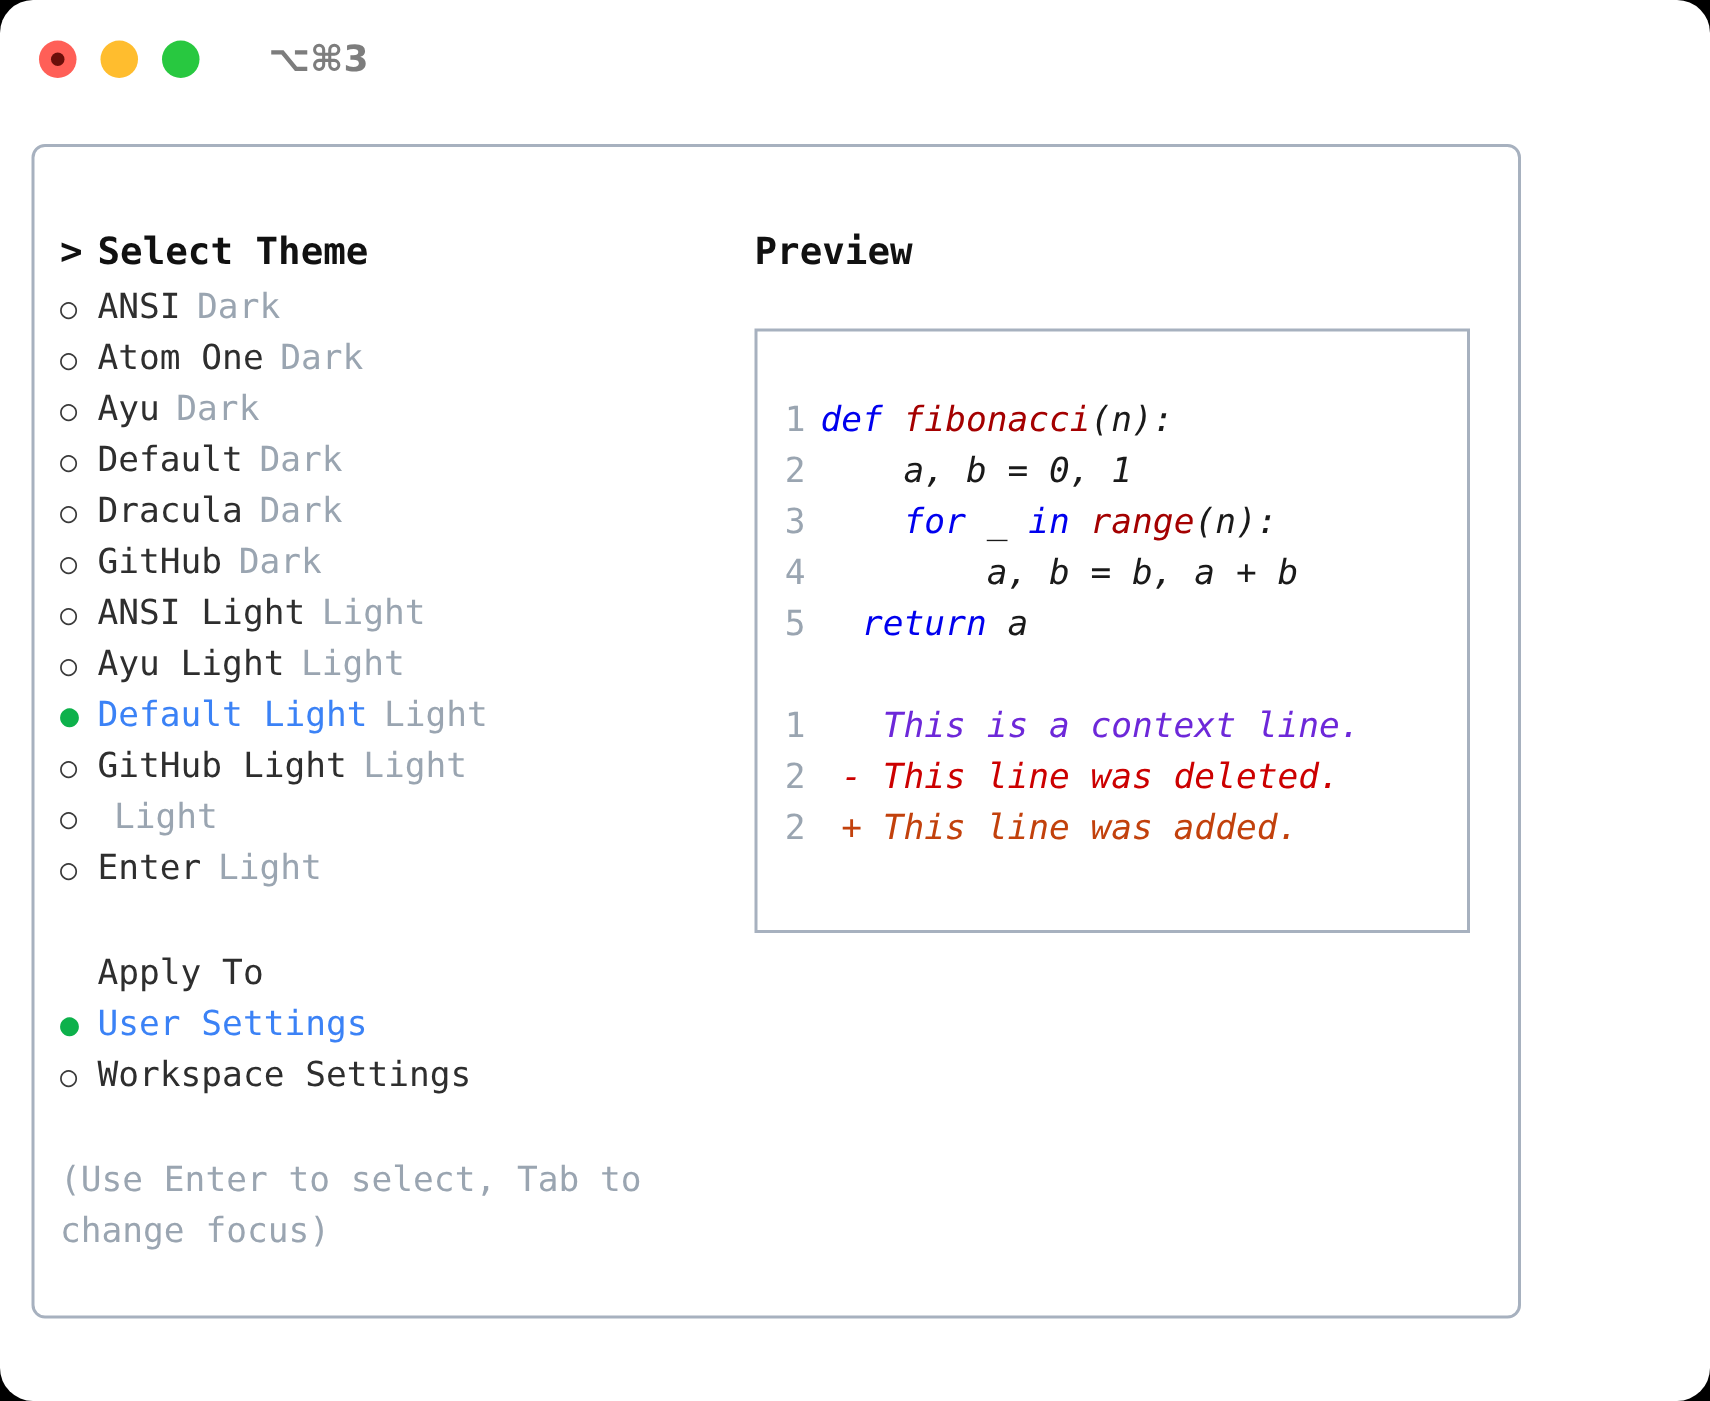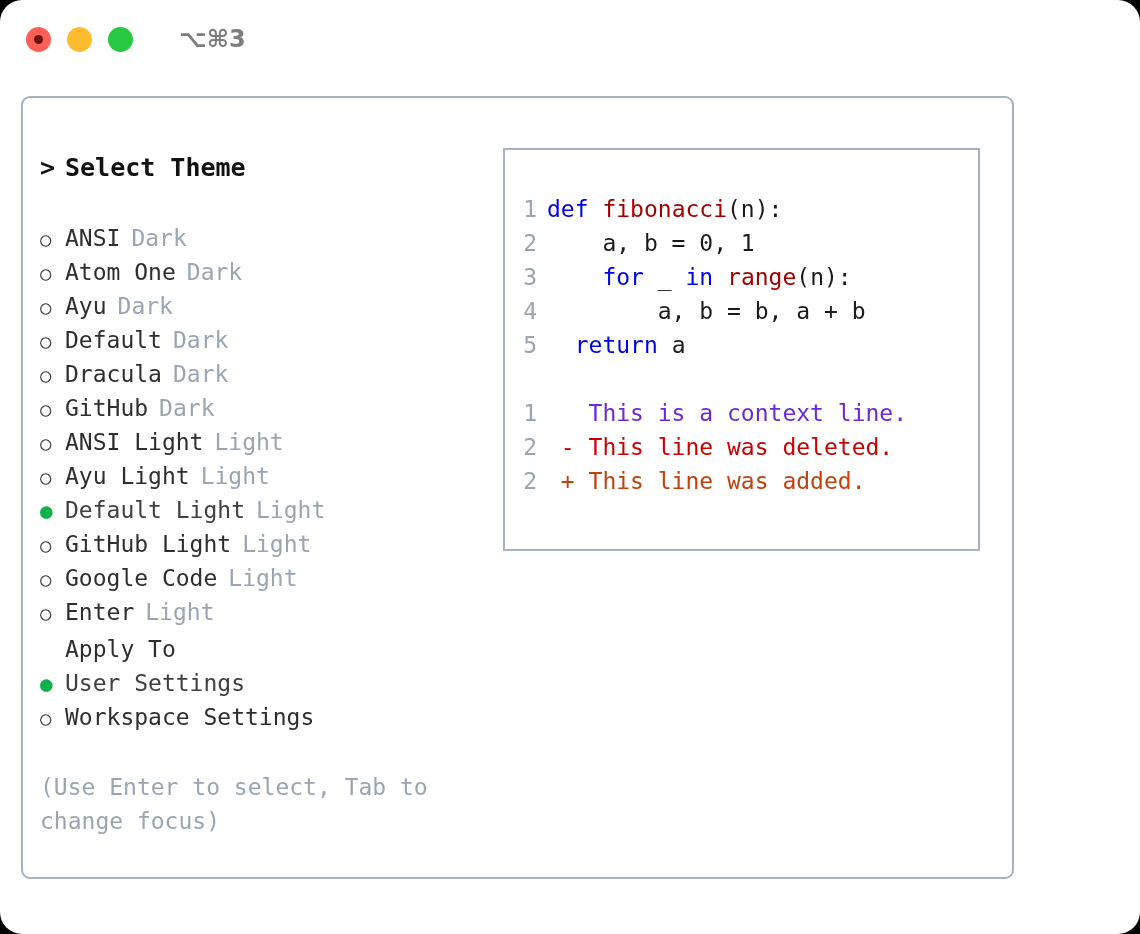--- a/index.html
+++ b/index.html
@@ -106,25 +106,24 @@
     display: inline-block;
     width: 25px;
     flex: 0 0 25px;
     font-size: 19px;
     color: #3a3a3a;
     line-height: 34px;
   }
   .marker.sel { color: #0db14b; font-size: 21px; }
   .marker.blank { color: transparent; }
   .label { color: #2e2e2e; }
-  .label.sel { color: #404040; }
+  .label.sel { color: #3b82f6; }
   .tag {
     color: #9aa5b1;
     margin-left: 11px;
-    margin-top: 33px;
   }
 
   .header-row {
     display: flex;
     align-items: baseline;
     height: 40px;
     font-size: 25px;
     font-weight: bold;
     color: #111111;
     line-height: 40px;
@@ -176,21 +175,21 @@
     white-space: pre;
   }
   .lnum {
     width: 42px;
     flex: 0 0 42px;
     text-align: right;
     color: #9aa5b1;
     padding-right: 10px;
     box-sizing: border-box;
   }
-  .ctext { color: #1a1a1a; }
+  .ctext { color: #1a1a1a; font-style: italic; }
 
   .tk-kw   { color: #0000ee; }
   .tk-fn   { color: #a40000; }
   .tk-pl   { color: #1a1a1a; }
   .tk-ctx  { color: #6d28d9; text-align: center; }
   .tk-del  { color: #cc0000; }
   .tk-add  { color: #c2410c; }
 </style>
 </head>
 <body>
@@ -221,39 +220,40 @@
             <div class="row"><span class="marker">○</span><span class="label">ANSI</span><span class="tag">Dark</span></div>
             <div class="row"><span class="marker">○</span><span class="label">Atom One</span><span class="tag">Dark</span></div>
             <div class="row"><span class="marker">○</span><span class="label">Ayu</span><span class="tag">Dark</span></div>
             <div class="row"><span class="marker">○</span><span class="label">Default</span><span class="tag">Dark</span></div>
             <div class="row"><span class="marker">○</span><span class="label">Dracula</span><span class="tag">Dark</span></div>
             <div class="row"><span class="marker">○</span><span class="label">GitHub</span><span class="tag">Dark</span></div>
             <div class="row"><span class="marker">○</span><span class="label">ANSI Light</span><span class="tag">Light</span></div>
             <div class="row"><span class="marker">○</span><span class="label">Ayu Light</span><span class="tag">Light</span></div>
             <div class="row"><span class="marker sel">●</span><span class="label sel">Default Light</span><span class="tag">Light</span></div>
             <div class="row"><span class="marker">○</span><span class="label">GitHub Light</span><span class="tag">Light</span></div>
-            <div class="row"><span class="marker">○</span><span class="label">Google Code</span><span class="tag">Light</span></div>
+            <div class="row"><span class="marker">○</span><span class="tag">Light</span></div>
             <div class="row"><span class="marker">○</span><span class="label">Enter</span><span class="tag">Light</span></div>
           </div>
 
         <div class="section-gap"></div>
 
         <div class="row">
           <span class="marker blank">○</span><span class="label">Apply To</span>
         </div>
 
         <div id="apply-list">
             <div class="row"><span class="marker sel">●</span><span class="label sel">User Settings</span></div>
             <div class="row"><span class="marker">○</span><span class="label">Workspace Settings</span></div>
           </div>
 
         <div class="hint">(Use Enter to select, Tab to change focus)</div>
       </div>
 
       <div class="right-col">
+        <div class="preview-title">Preview</div>
         <div class="code-box">
           <div id="code-lines">
               <div class="code-line"><span class="lnum">1</span><span class="ctext"><span class="tk-kw">def </span><span class="tk-fn">fibonacci</span><span class="tk-pl">(n):</span></span></div>
               <div class="code-line"><span class="lnum">2</span><span class="ctext"><span class="tk-pl">    a, b = 0, 1</span></span></div>
               <div class="code-line"><span class="lnum">3</span><span class="ctext"><span class="tk-pl">    </span><span class="tk-kw">for</span><span class="tk-pl"> _ </span><span class="tk-kw">in </span><span class="tk-fn">range</span><span class="tk-pl">(n):</span></span></div>
               <div class="code-line"><span class="lnum">4</span><span class="ctext"><span class="tk-pl">        a, b = b, a + b</span></span></div>
               <div class="code-line"><span class="lnum">5</span><span class="ctext"><span class="tk-pl">  </span><span class="tk-kw">return</span><span class="tk-pl"> a</span></span></div>
               <div class="code-line"><span class="lnum"></span><span class="ctext"><span class="tk-pl"> </span></span></div>
               <div class="code-line"><span class="lnum">1</span><span class="ctext"><span class="tk-ctx">   This is a context line.</span></span></div>
               <div class="code-line"><span class="lnum">2</span><span class="ctext"><span class="tk-del"> - This line was deleted.</span></span></div>

